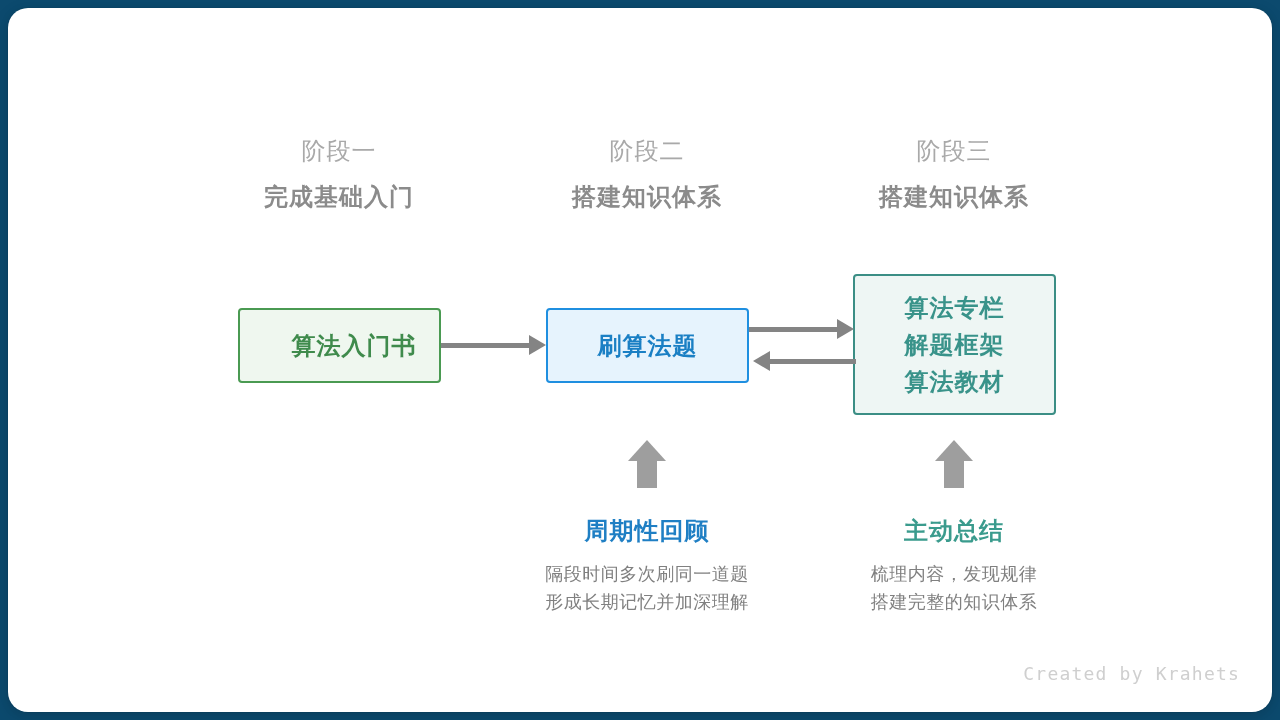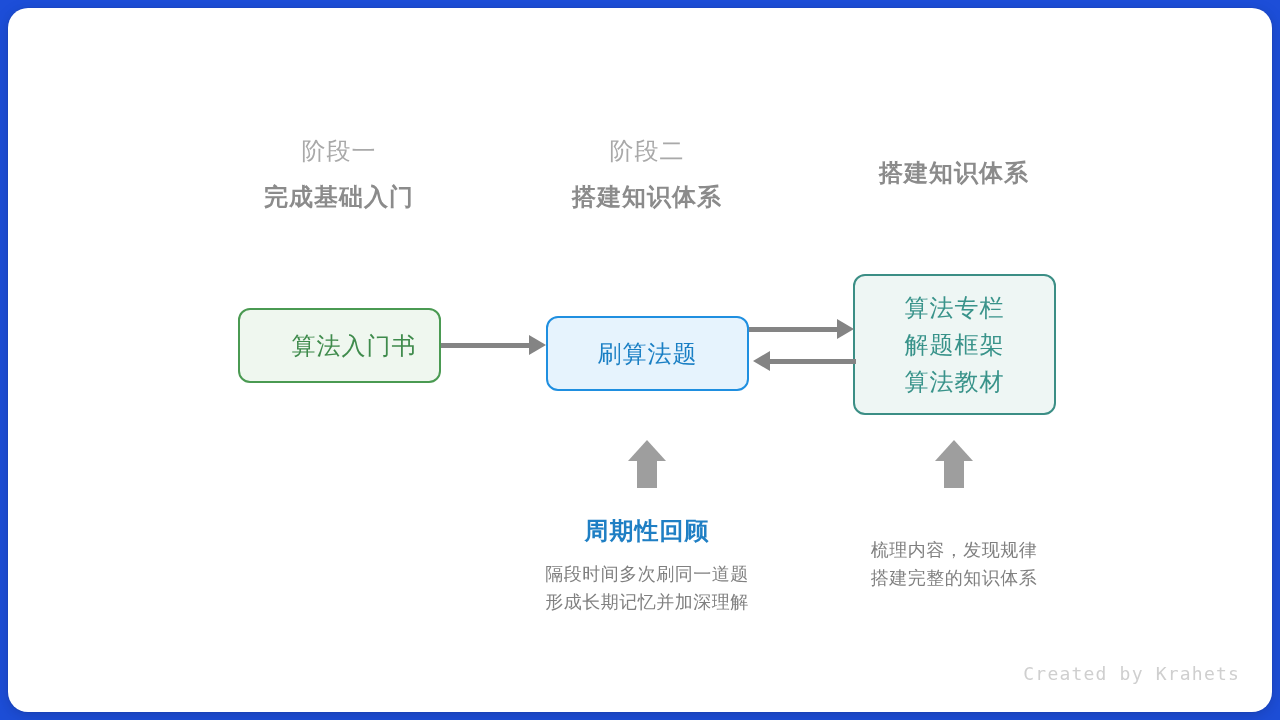--- a/index.html
+++ b/index.html
@@ -10,21 +10,21 @@
     width: 1280px;
     height: 720px;
     overflow: hidden;
     font-family: "Liberation Sans", "DejaVu Sans", sans-serif;
   }
 
   #canvas {
     position: relative;
     width: 1280px;
     height: 720px;
-    background: #1d4ed8;
+    background: #0c4a6e;
   }
 
   
   .card {
     position: absolute;
     left: 8px;
     top: 8px;
     width: 1264px;
     height: 704px;
     background: #ffffff;
@@ -58,47 +58,46 @@
   }
 
   .stage1 { left: 201px; top: 131px; }
   .stage2 { left: 509px; top: 131px; }
   .stage3 { left: 816px; top: 131px; }
 
   
   .node {
     position: absolute;
     box-sizing: border-box;
-    border-radius: 12px;
+    border-radius: 4px;
     display: flex;
     flex-direction: column;
     align-items: center;
     justify-content: center;
-    font-weight: normal;
+    font-weight: bold;
     letter-spacing: 1px;
   }
 
   .node-green {
     left: 230px; top: 300px;
     width: 203px; height: 75px;
     border: 2px solid #4a9a52;
     background: #eff7ef;
     color: #3f8b4c;
     font-size: 24px;
     padding-left: 29px;
   }
 
   .node-blue {
     left: 538px; top: 300px;
     width: 203px; height: 75px;
     border: 2px solid #1f8fe0;
     background: #e6f3fd;
     color: #1a7fc4;
     font-size: 24px;
-    margin-top: 8px;
   }
 
   .node-teal {
     left: 845px; top: 266px;
     width: 203px; height: 141px;
     border: 2px solid #3b8e85;
     background: #eef6f4;
     color: #39938a;
     font-size: 24px;
   }
@@ -205,20 +204,21 @@
       <div class="stage-sub">阶段一</div>
       <div class="stage-title">完成基础入门</div>
     </div>
 
     <div class="stage stage2">
       <div class="stage-sub">阶段二</div>
       <div class="stage-title">搭建知识体系</div>
     </div>
 
     <div class="stage stage3">
+      <div class="stage-sub">阶段三</div>
       <div class="stage-title">搭建知识体系</div>
     </div>
 
     <div class="node node-green">
       <span>算法入门书</span>
     </div>
 
     <div class="node node-blue">
       <span>刷算法题</span>
     </div>
@@ -250,20 +250,21 @@
 
     <div class="note note-1">
       <div class="note-title blue">周期性回顾</div>
       <div class="note-desc">
         <div>隔段时间多次刷同一道题</div>
         <div>形成长期记忆并加深理解</div>
       </div>
     </div>
 
     <div class="note note-2">
+      <div class="note-title teal">主动总结</div>
       <div class="note-desc">
         <div>梳理内容，发现规律</div>
         <div>搭建完整的知识体系</div>
       </div>
     </div>
 
     <div class="credit">Created by Krahets</div>
 
   </div>
 </div>

